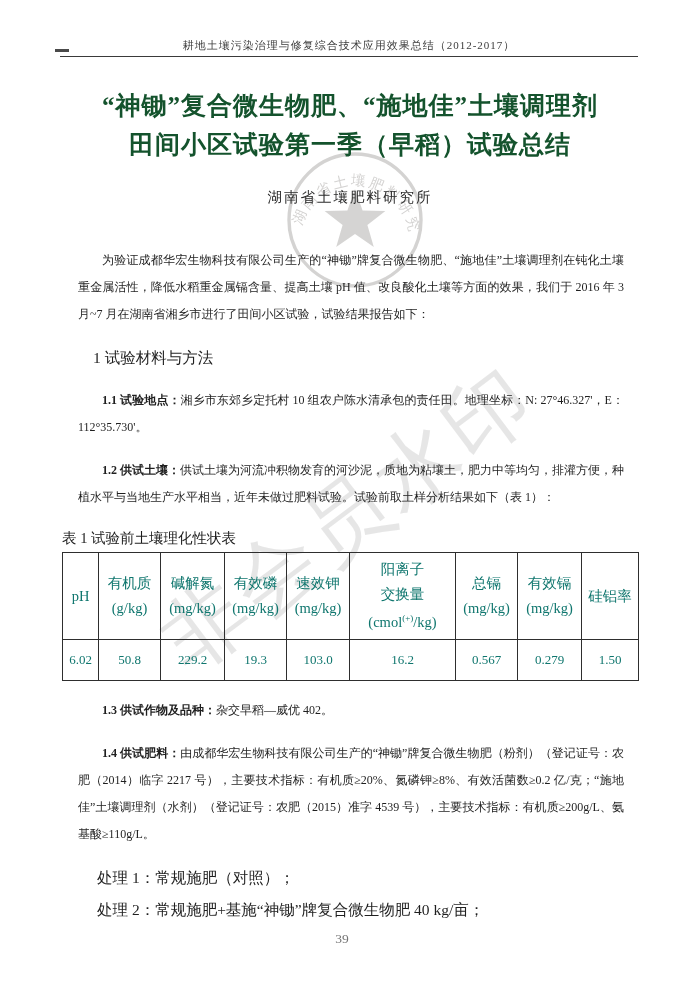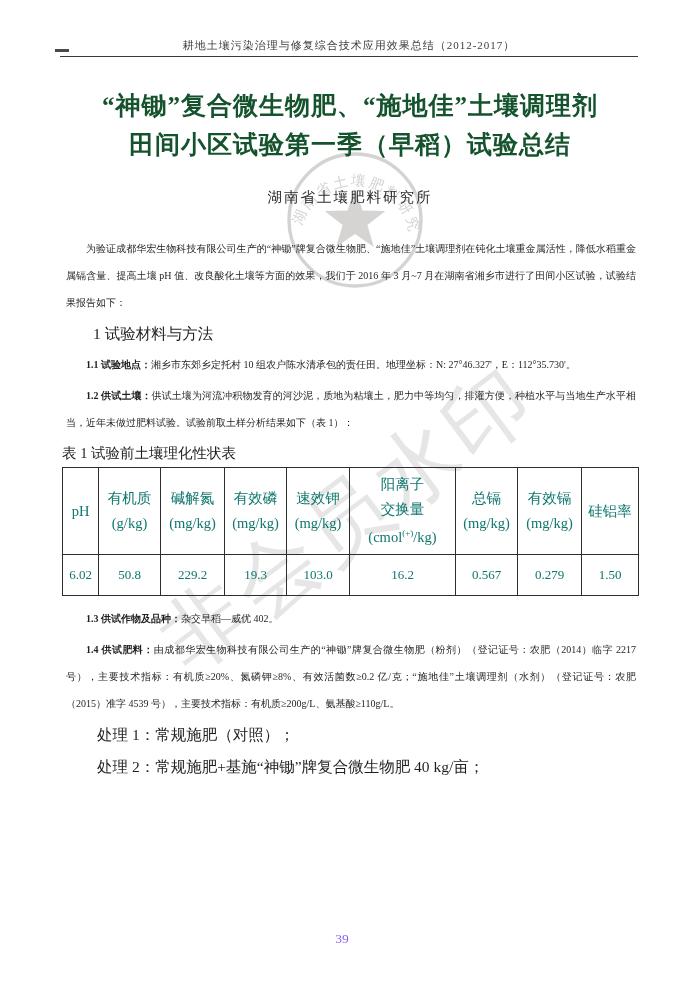--- a/index.html
+++ b/index.html
@@ -24,38 +24,38 @@
   
   .seal{position:absolute;left:283px;top:148px;width:144px;height:144px;opacity:.55;pointer-events:none;}
   .watermark{
     position:absolute;left:118px;top:462px;width:460px;text-align:center;
     font-size:84px;color:#c6c6c6;opacity:.42;white-space:nowrap;letter-spacing:4px;
     transform:rotate(-37deg);pointer-events:none;font-family:"Liberation Serif","DejaVu Serif",serif;
   }
 
   
   .content{position:absolute;left:62px;right:60px;top:231px;}
-  .para{margin:4px;font-size:10px;line-height:27px;text-align:justify;text-indent:2em;}
+  .para{margin:16px;font-size:12px;line-height:27px;text-align:justify;text-indent:2em;}
   .para b{font-weight:bold;}
   .sec-heading{margin:1px 0 0 0;font-size:15.5px;line-height:27px;font-weight:normal;text-indent:2em;}
   .treatment{margin:4px;font-size:15.5px;line-height:28px;text-indent:2em;}
 
   
   .tbl-caption{margin:6px 0 3px 0;font-size:14.5px;line-height:22px;color:#1c1c1c;}
   table.soil{border-collapse:collapse;table-layout:fixed;width:576px;margin:0 0 9px 0;}
   table.soil th,table.soil td{
     border:1.6px solid #2e2e2e;text-align:center;vertical-align:middle;
     font-size:14.5px;font-weight:normal;color:#0f766e;padding:0 1px;
   }
   table.soil th{height:86px;line-height:25px;}
   table.soil td{height:40px;font-size:13px;}
   .unit{display:inline;}
   table.soil sup{font-size:9px;}
 
-  .footer{position:absolute;left:0;right:16px;top:931px;text-align:center;font-size:13.5px;color:#8b5cf6;}
+  .footer{position:absolute;left:0;right:16px;top:931px;text-align:center;font-size:13.5px;color:#737373;}
 </style>
 </head>
 <body>
 
 <div class="page">
 
   <div class="watermark">非会员水印</div>
 
   <svg class="seal" viewBox="0 0 144 144">
     <circle cx="72" cy="72" r="66" fill="none" stroke="#b2b0ae" stroke-width="3.4"></circle>

